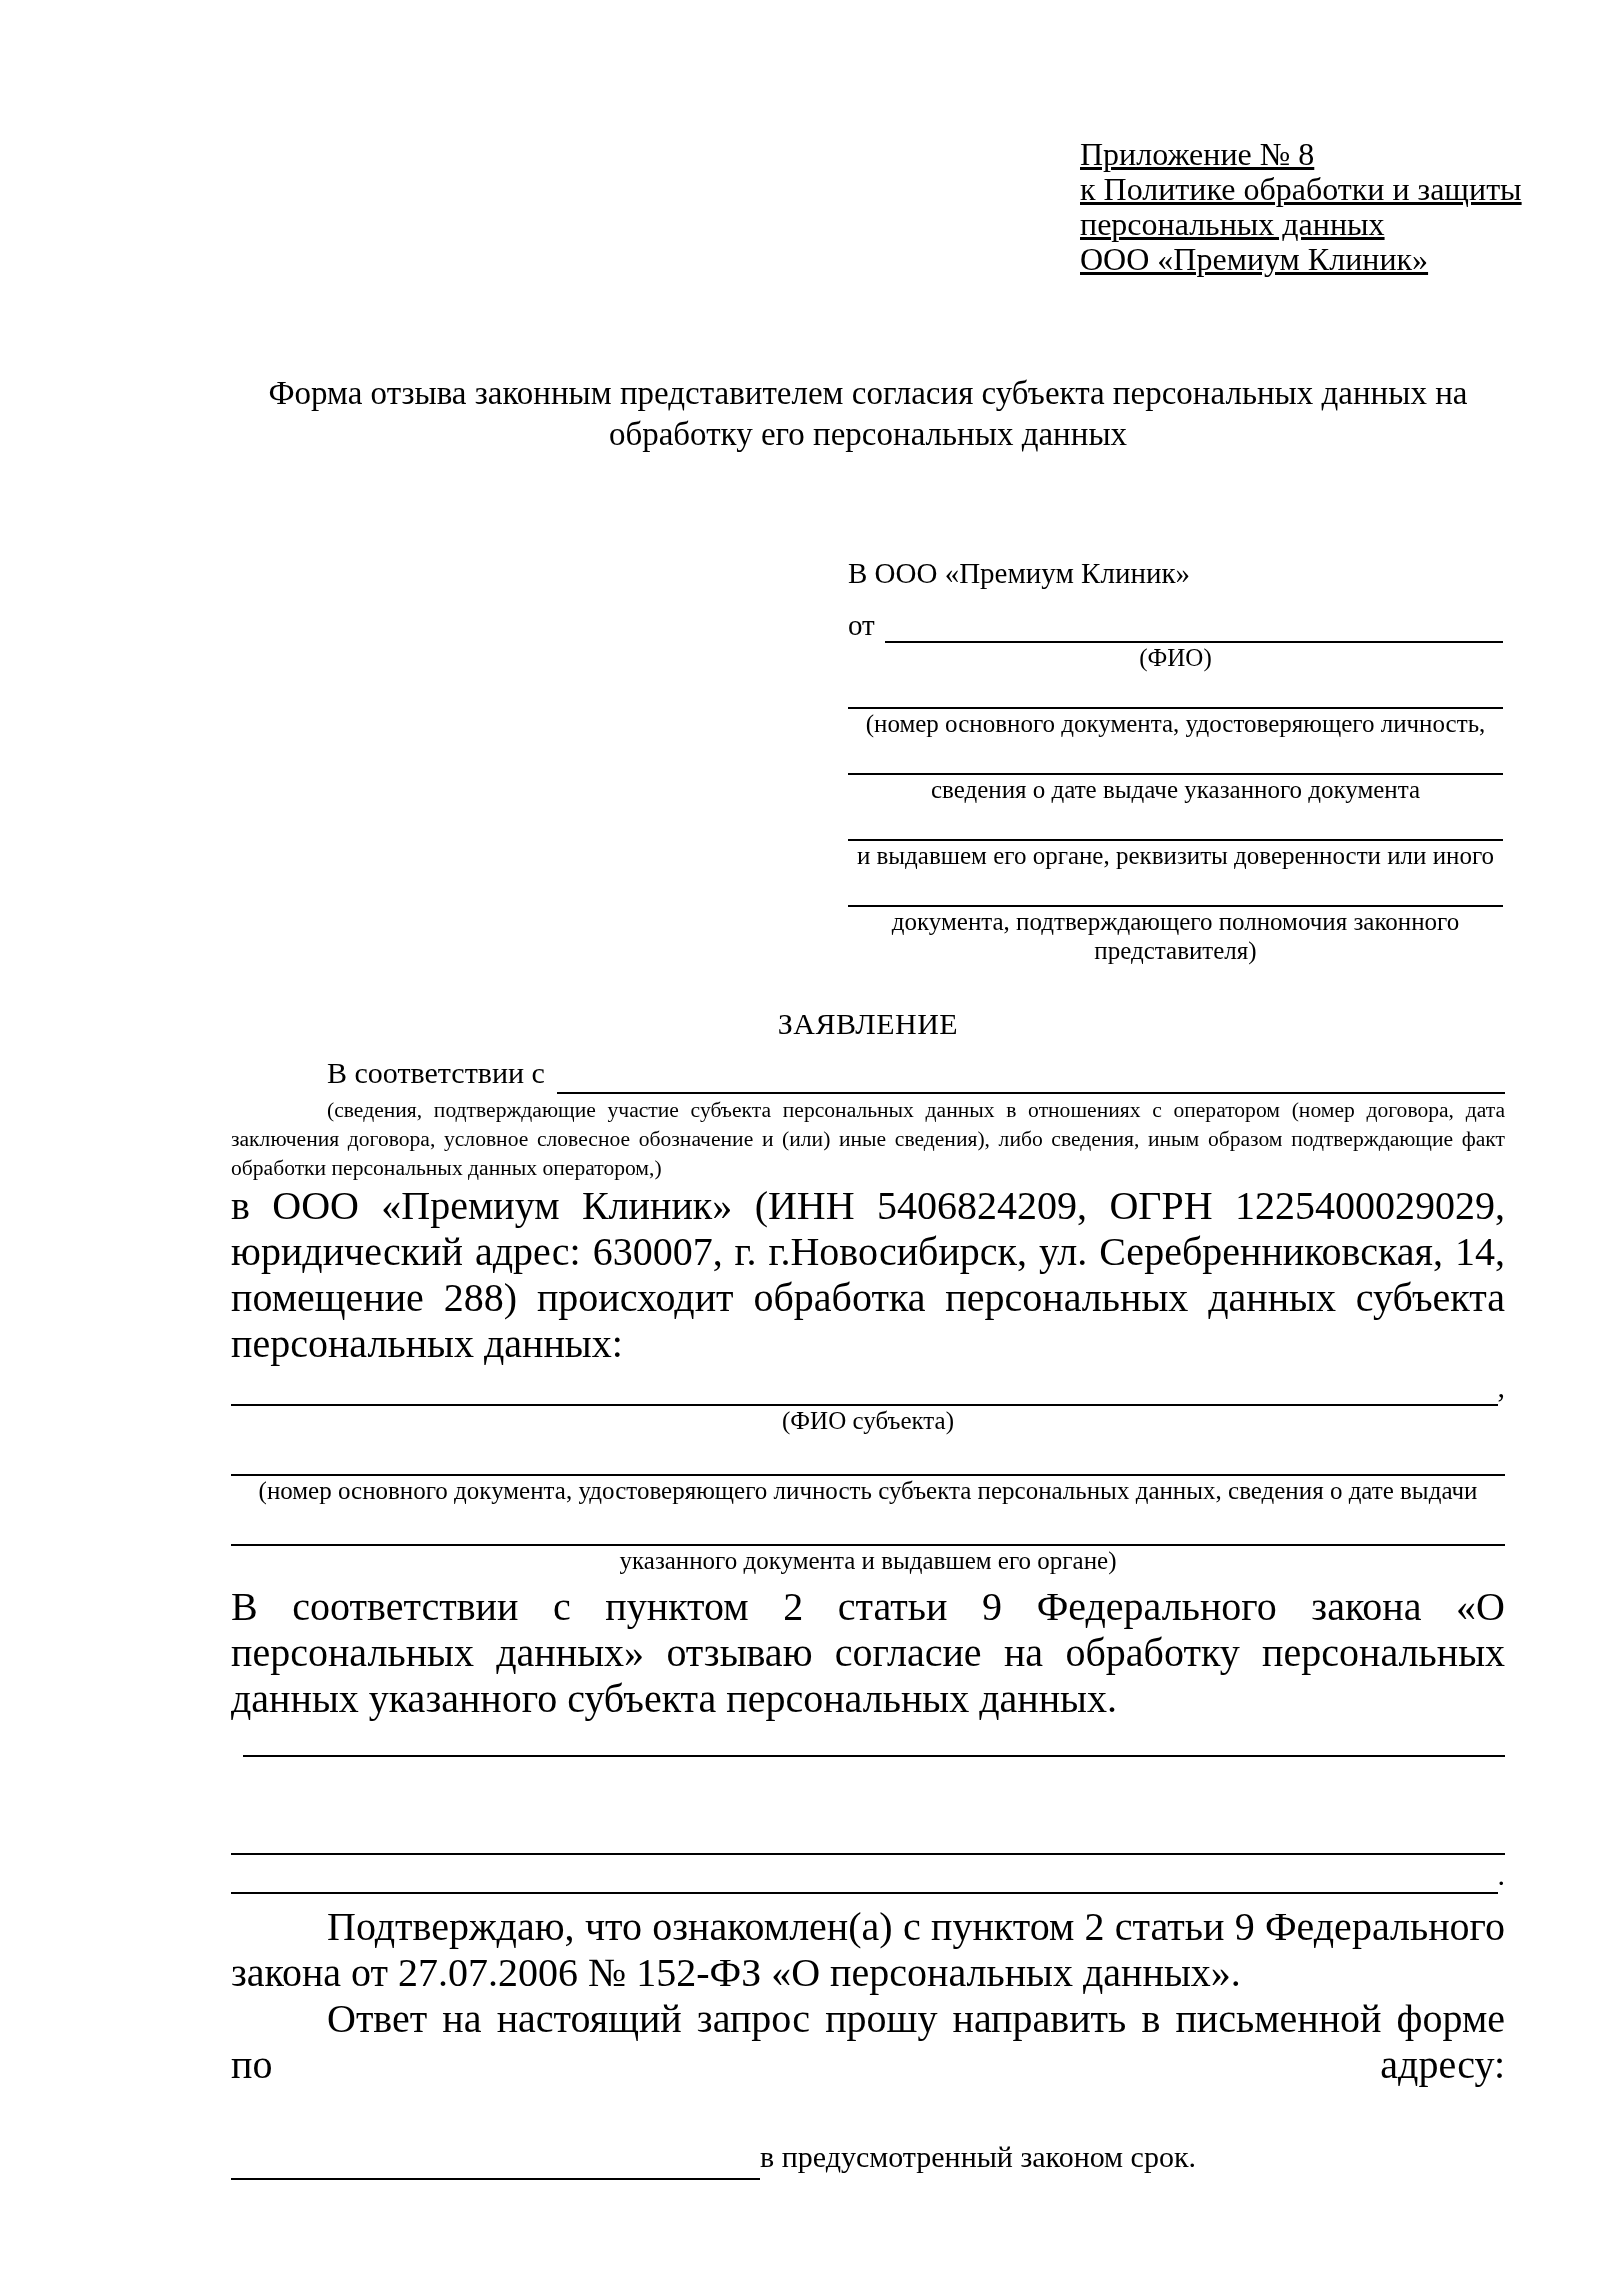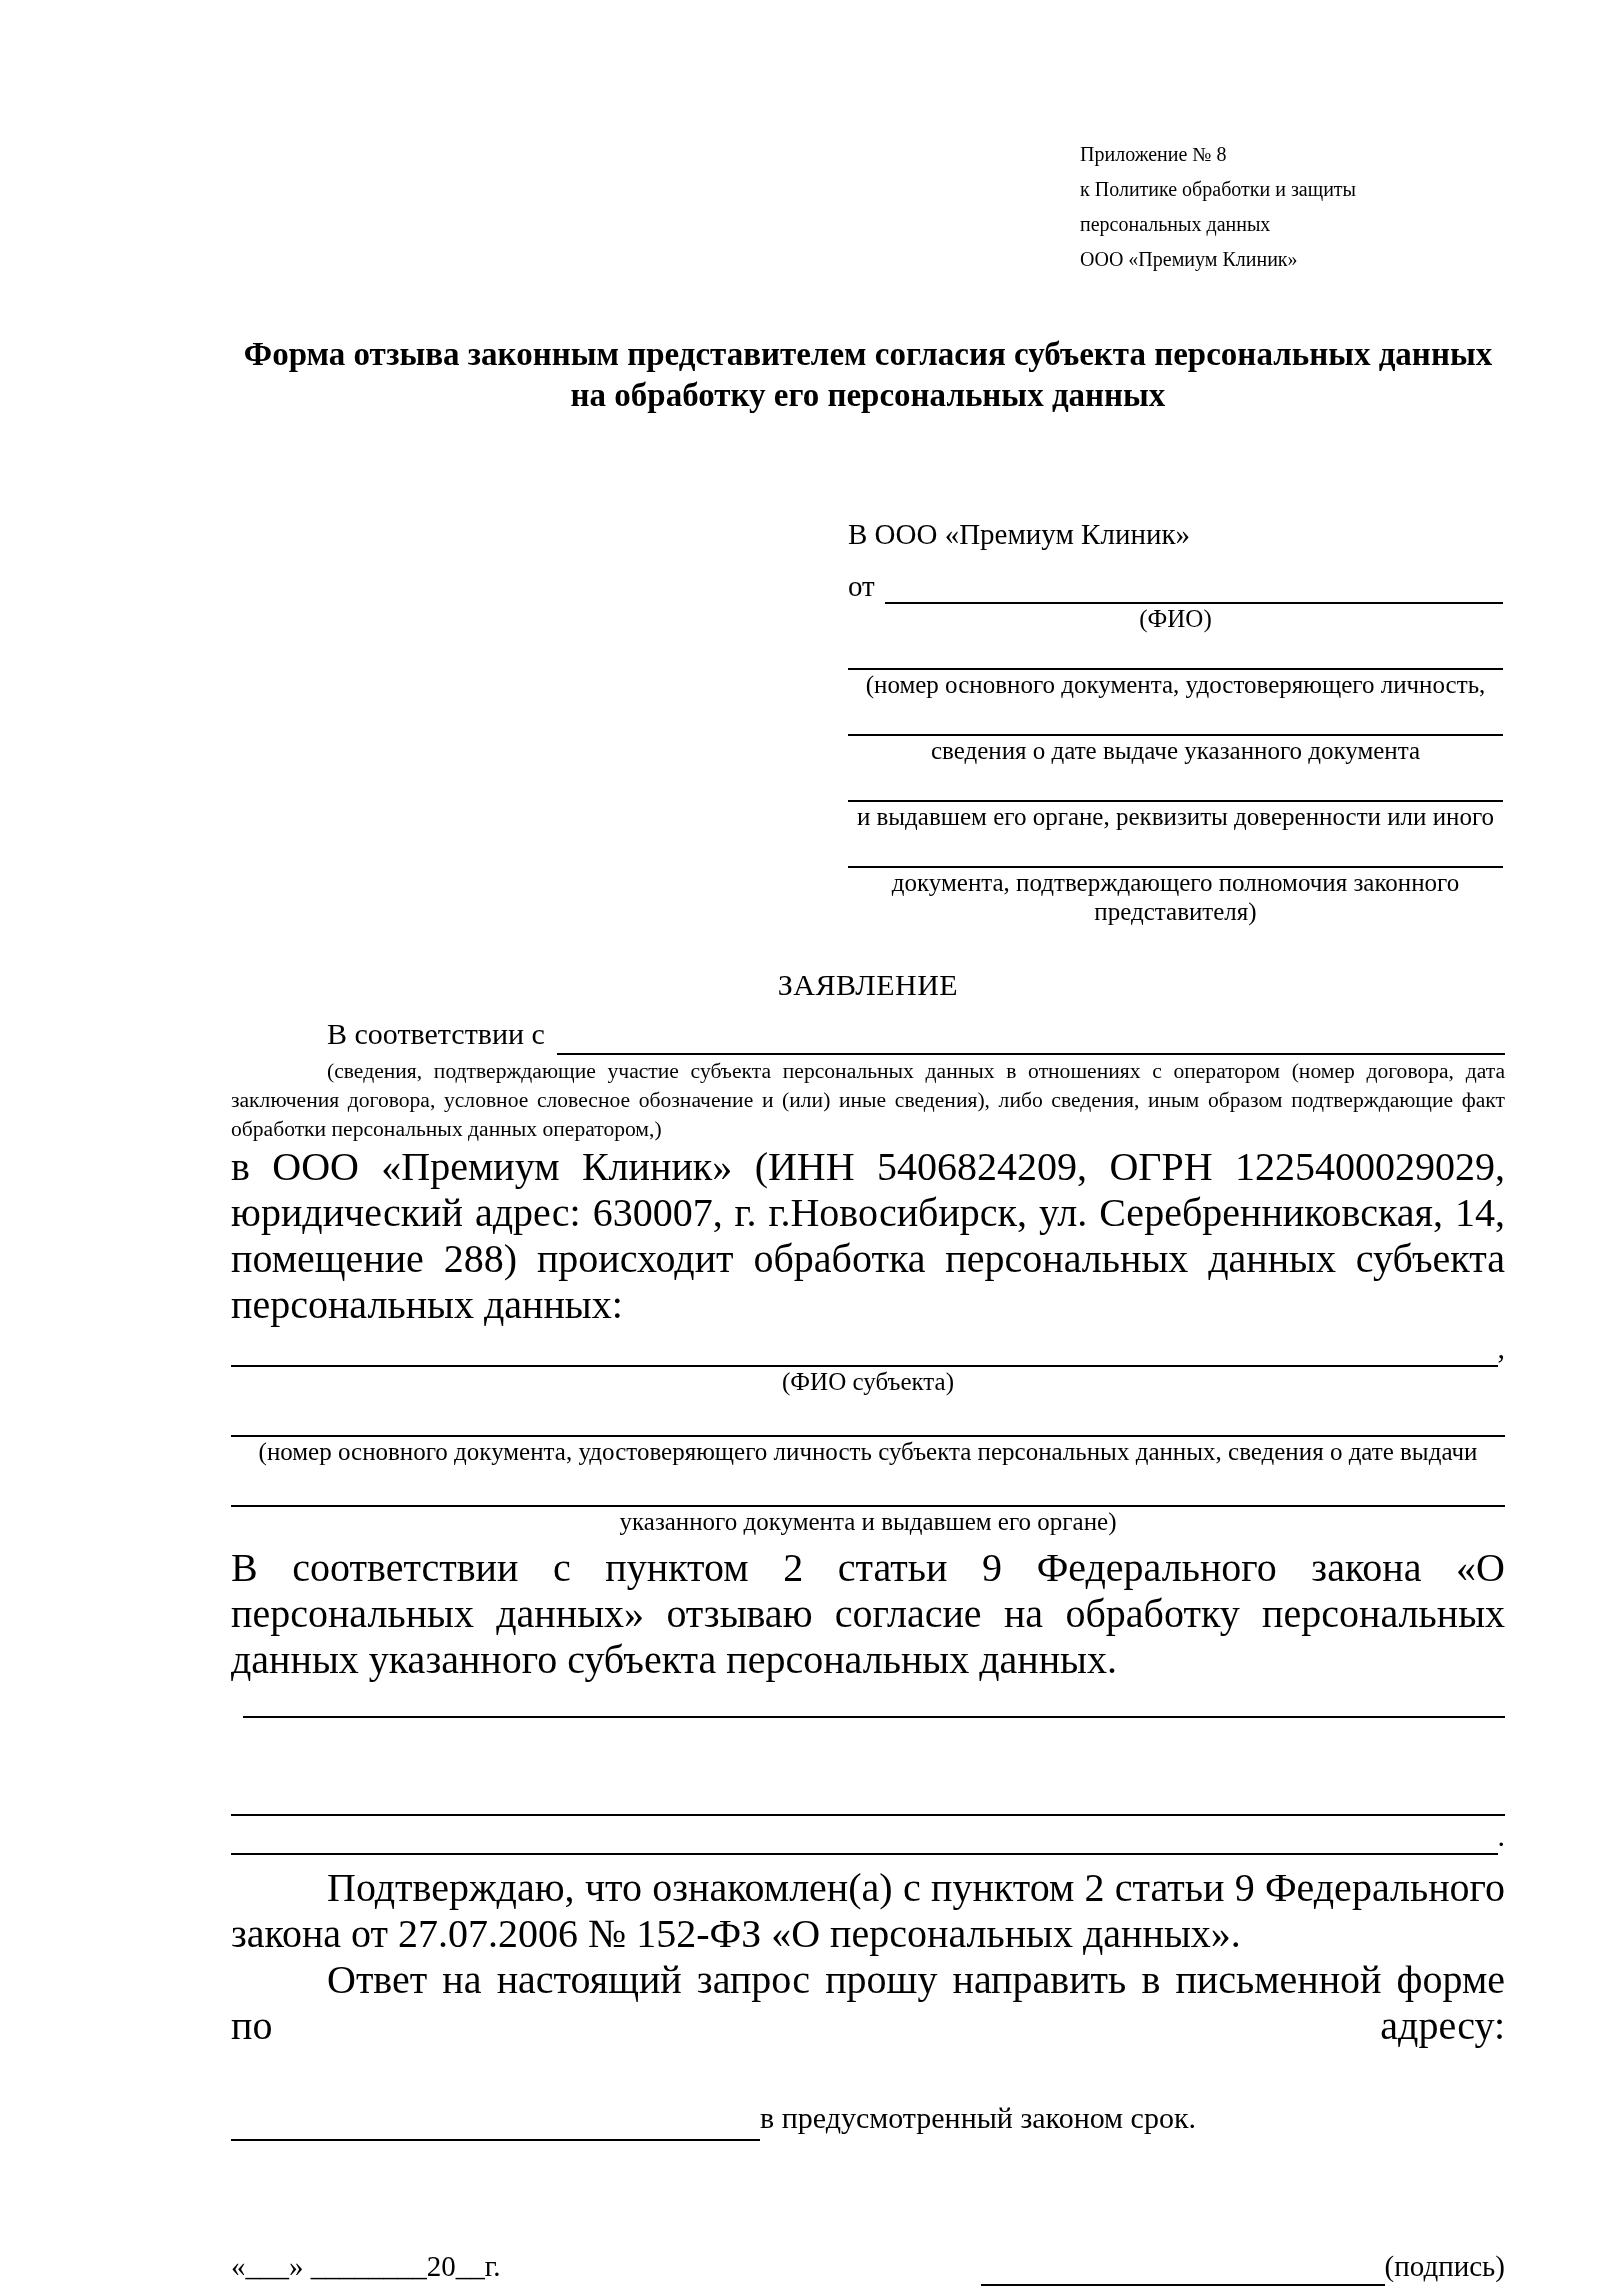--- a/index.html
+++ b/index.html
@@ -16,31 +16,32 @@
     color: #000000;
     font-family: "Liberation Serif", "DejaVu Serif", serif;
     box-sizing: border-box;
     padding: 137px 116px 0 231px; 
     overflow: hidden;
   }
 
   
   .hdr {
     margin-left: 849px;
-    font-size: 20px;
+    font-size: 32px;
     line-height: 35px;
     white-space: nowrap;
+    text-decoration: underline;
   }
 
   
   .title {
-    margin: 57px 0 0 0;
+    margin: 96px 0 0 0;
     font-size: 33px;
     line-height: 41px;
-    font-weight: bold;
+    font-weight: normal;
     text-align: center;
   }
 
   
   .addr {
     margin-left: 617px;
     width: 655px;
     margin-top: 98px;
     font-size: 29px;
   }

